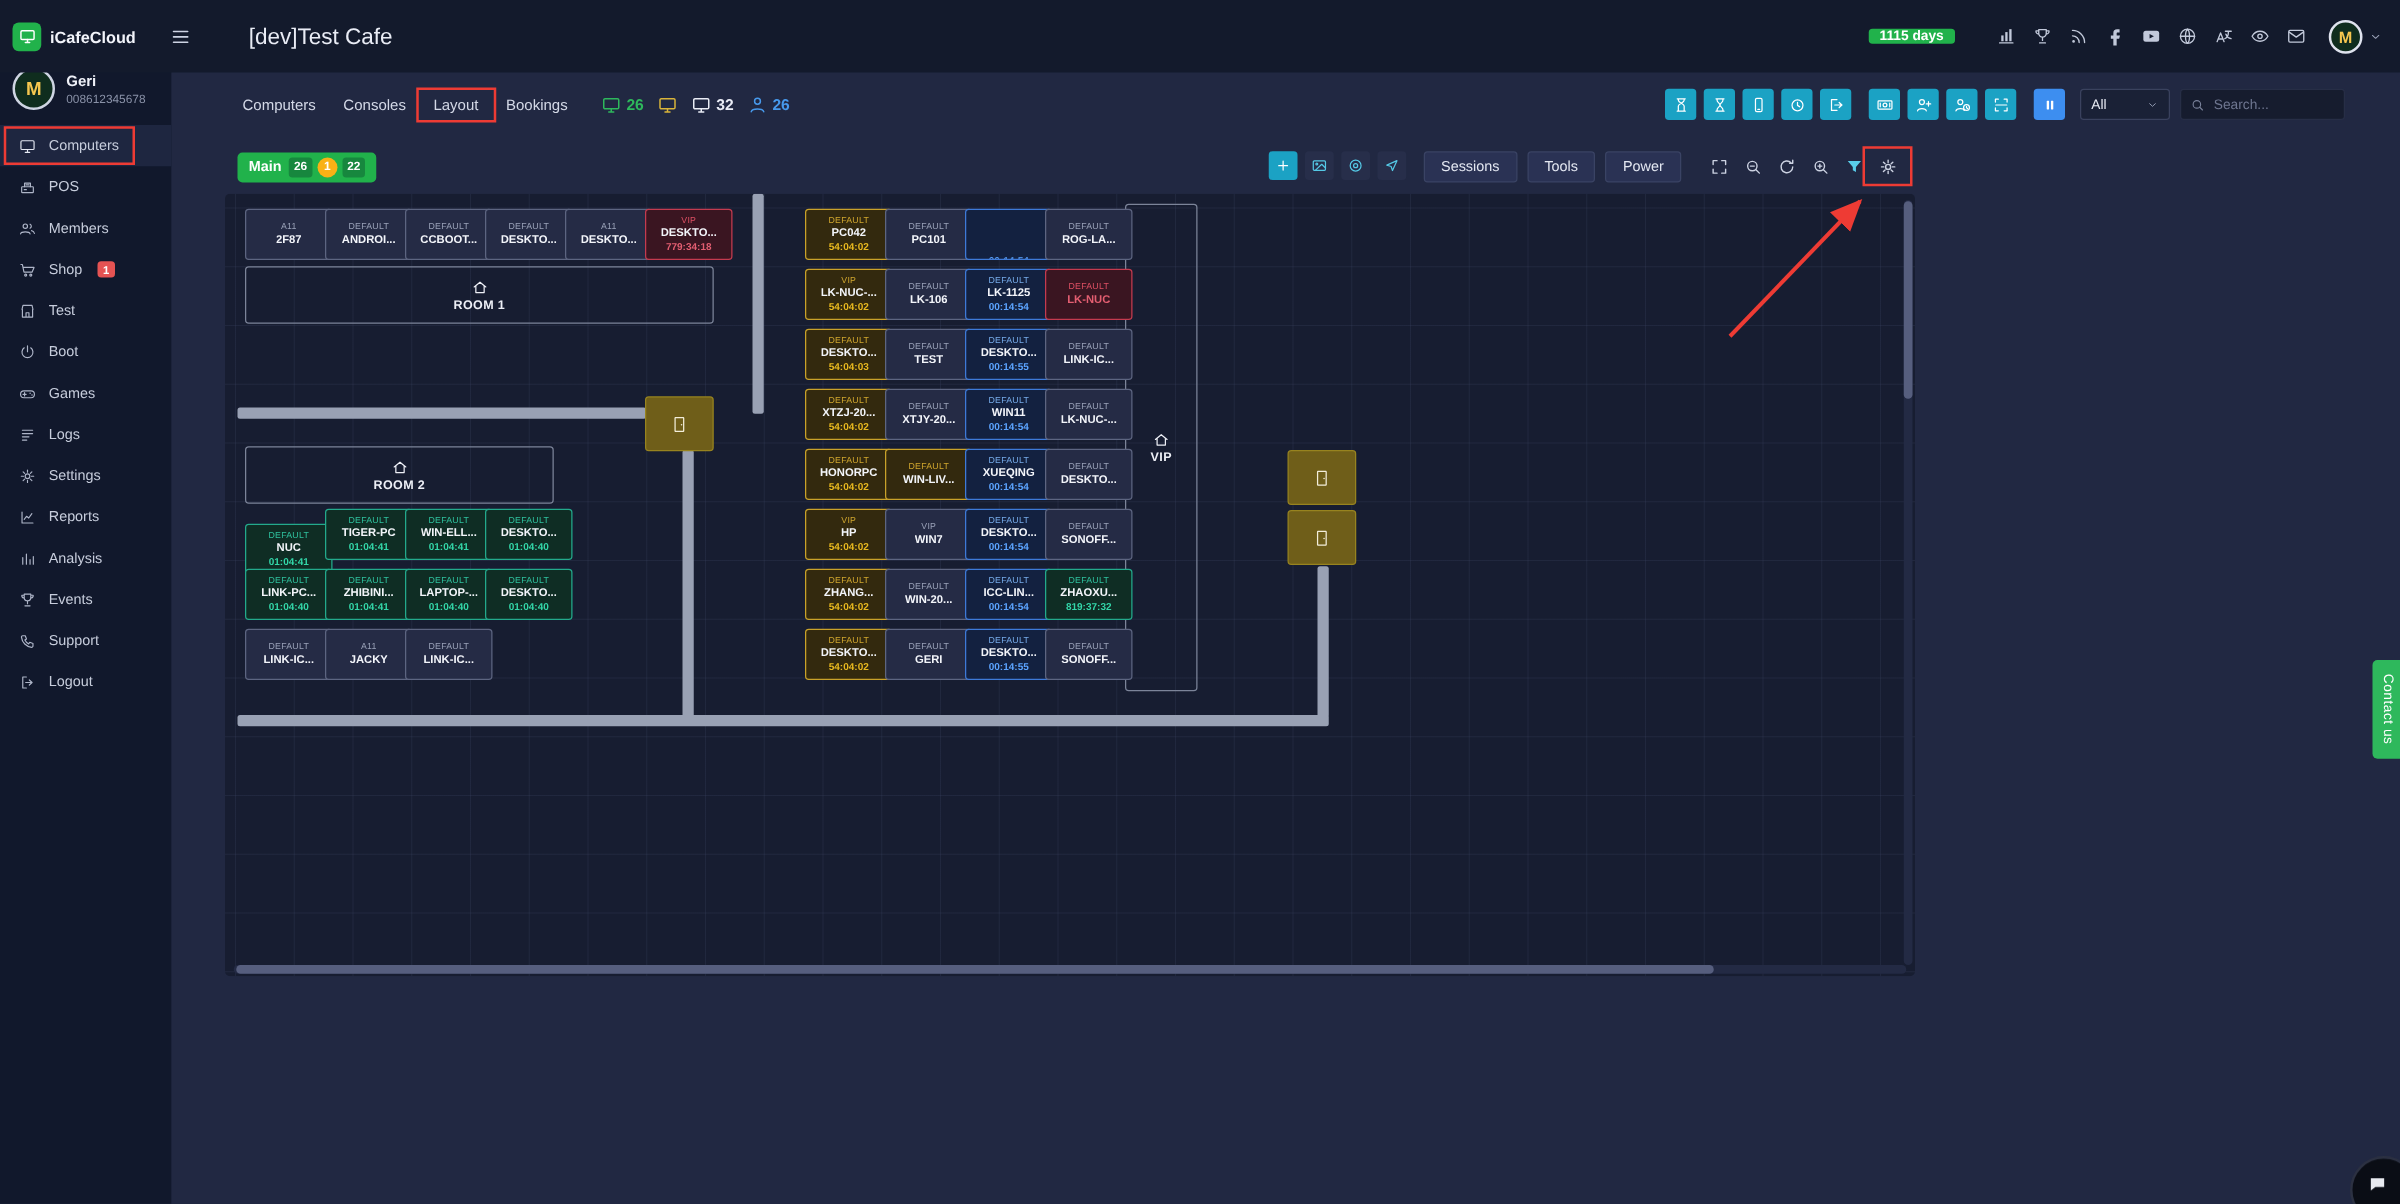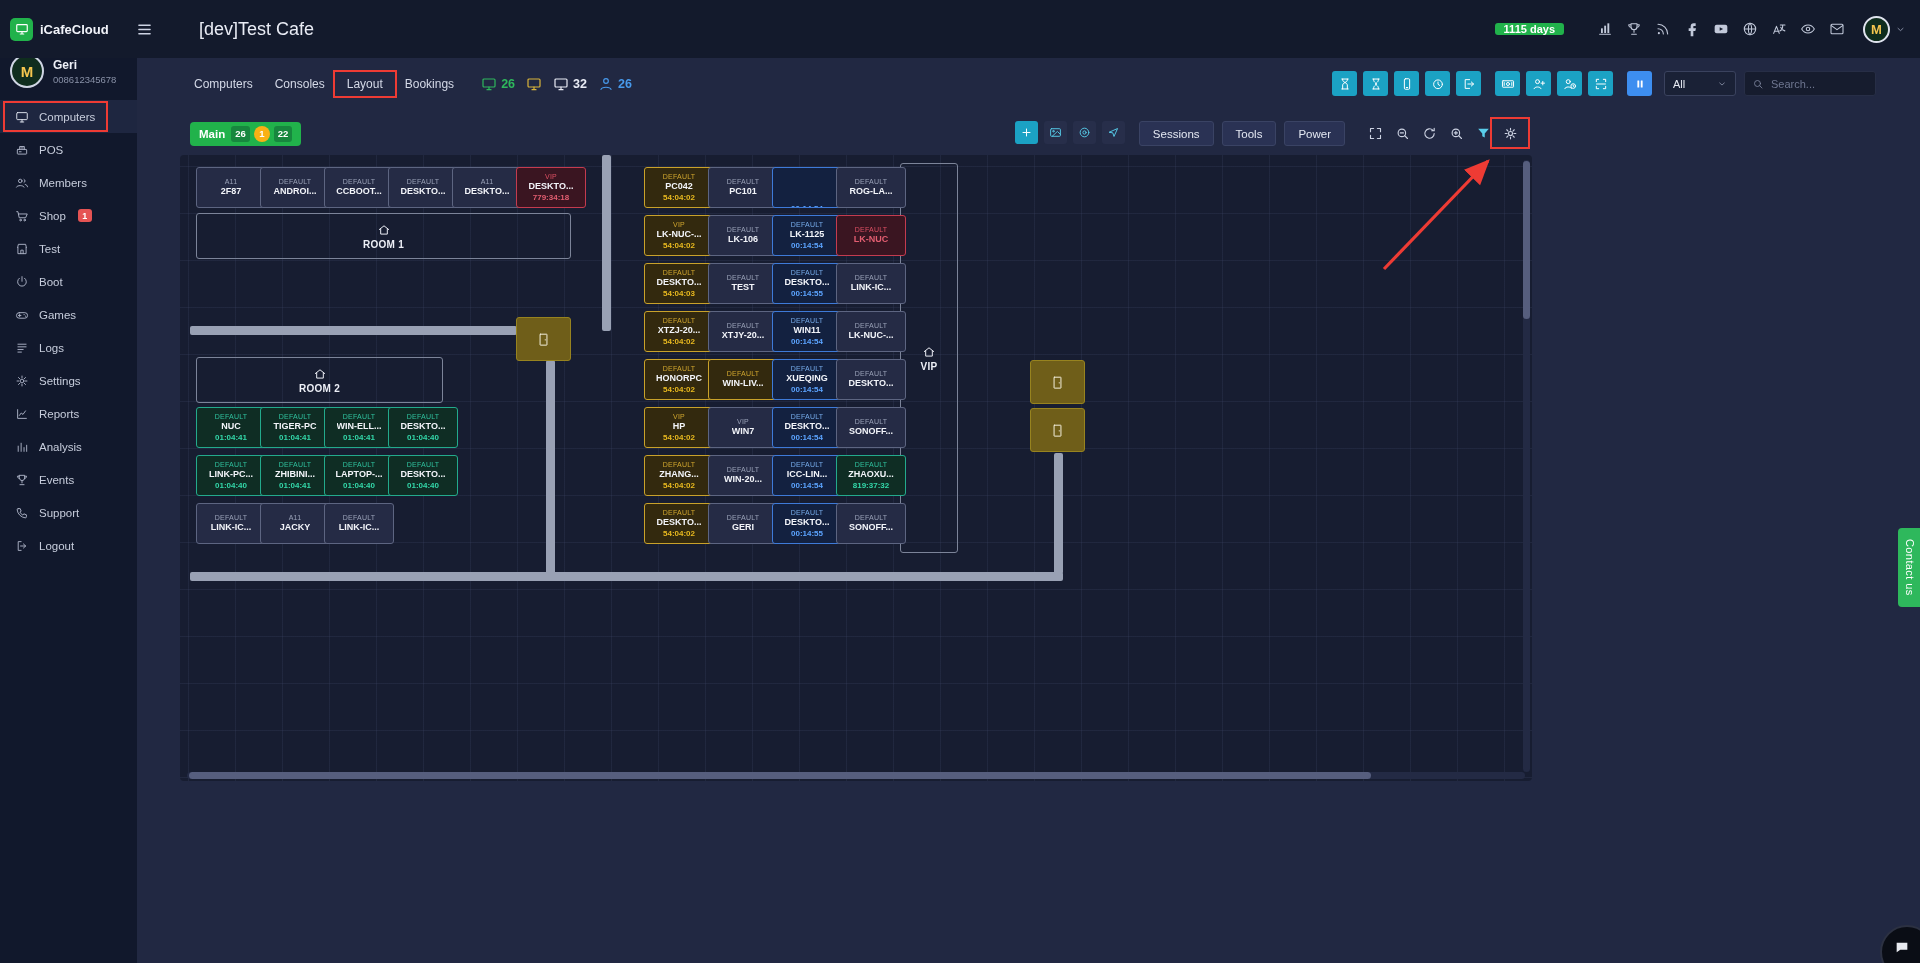--- a/index.html
+++ b/index.html
@@ -713,21 +713,21 @@
         </div>
         <div class="tile s-blue" style="left: 576px; top: 336px;">
           <div class="t-group">DEFAULT</div>
           <div class="t-name">DESKTO...</div>
           <div class="t-time">00:14:55</div>
         </div>
         <div class="tile s-off" style="left: 640px; top: 336px;">
           <div class="t-group">DEFAULT</div>
           <div class="t-name">SONOFF...</div>
         </div>
-        <div class="tile s-green" style="left: 0px; top: 240px;">
+        <div class="tile s-green" style="left: 0px; top: 252px;">
           <div class="t-group">DEFAULT</div>
           <div class="t-name">NUC</div>
           <div class="t-time">01:04:41</div>
         </div>
         <div class="tile s-green" style="left: 64px; top: 240px;">
           <div class="t-group">DEFAULT</div>
           <div class="t-name">TIGER-PC</div>
           <div class="t-time">01:04:41</div>
         </div>
         <div class="tile s-green" style="left: 128px; top: 240px;">

